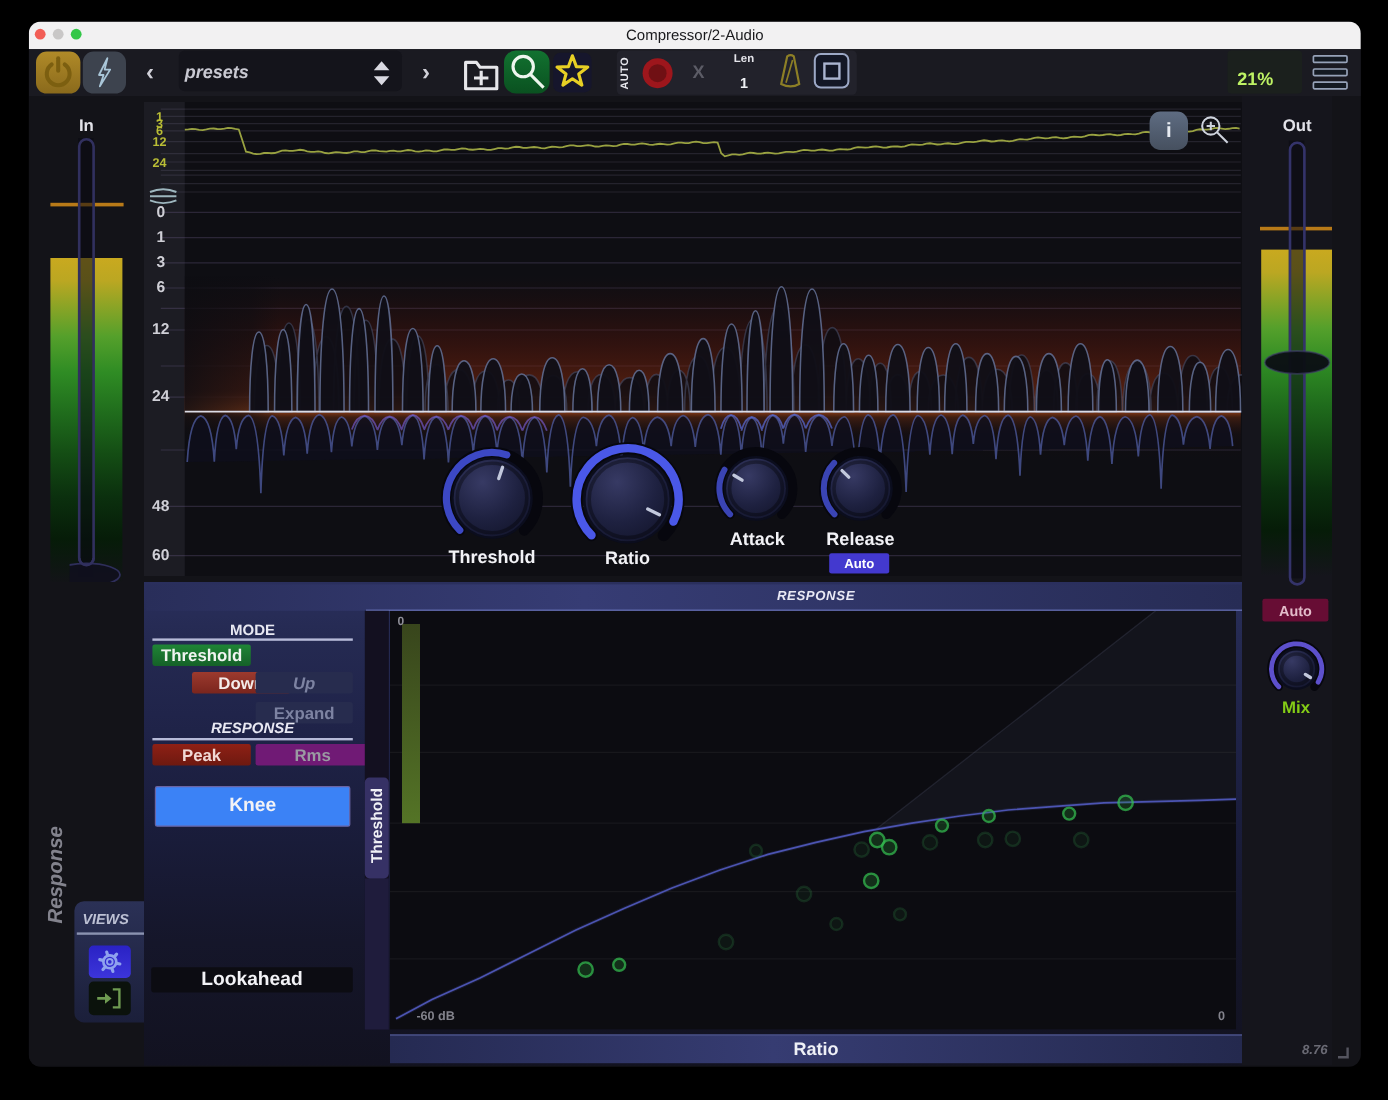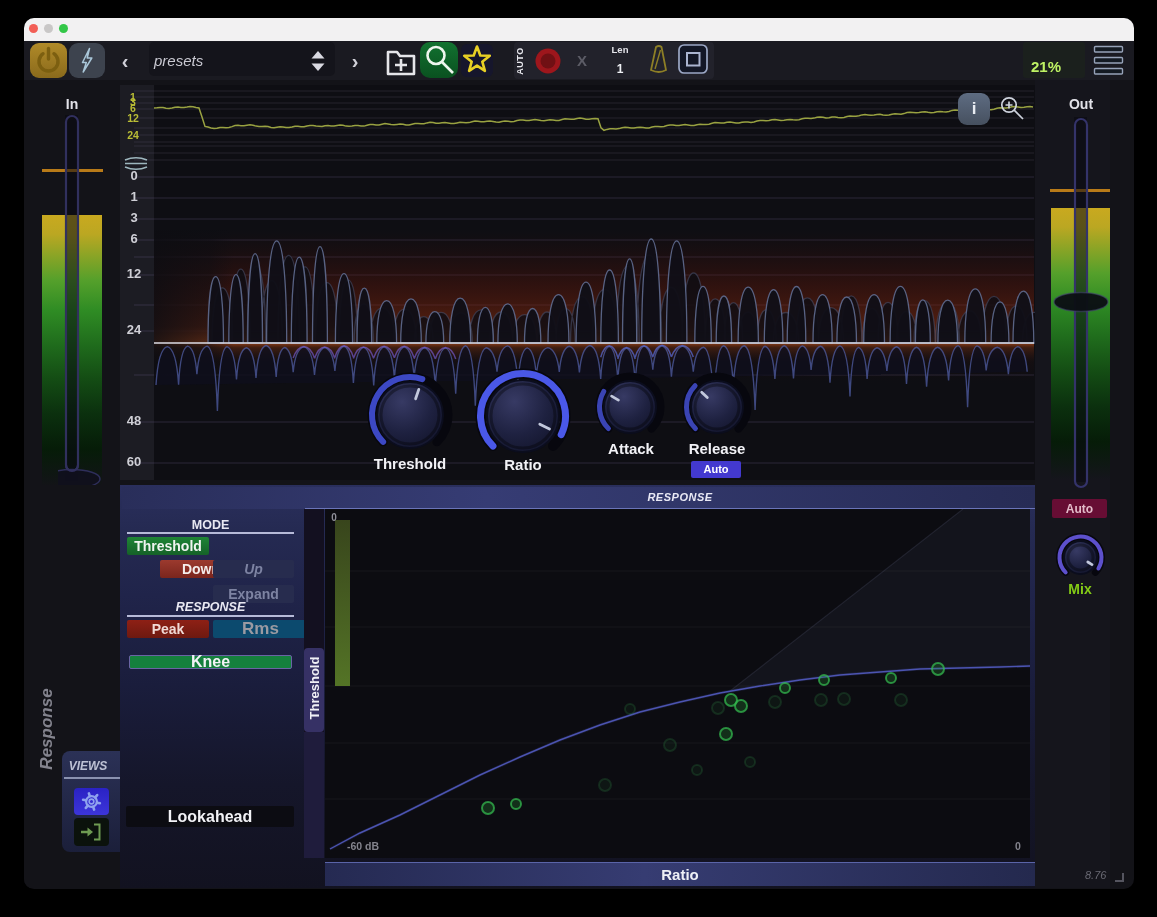--- a/index.html
+++ b/index.html
@@ -5,36 +5,37 @@
 #win{position:absolute;left:24px;top:18px;width:1110px;height:871px;border-radius:10px;background:#131318;overflow:hidden}
 .abs{position:absolute}
 .lbl{position:absolute;font-weight:bold;color:#eef0f4;text-align:center}
 .btn{position:absolute;display:flex;align-items:center;justify-content:center;font-weight:bold}
 </style></head><body>
 <div id="win">
 <div class="abs" style="left:0;top:0;width:1110px;height:23px;background:#f2f1f2"></div>
 <div class="abs" style="left:5px;top:6px;width:9px;height:9px;border-radius:50%;background:#f25e56"></div>
 <div class="abs" style="left:20px;top:6px;width:9px;height:9px;border-radius:50%;background:#c9c7c7"></div>
 <div class="abs" style="left:35px;top:6px;width:9px;height:9px;border-radius:50%;background:#33c748"></div>
+<div class="abs" style="left:0;top:4px;width:1110px;text-align:center;font-size:12.5px;color:#19191c;font-weight:normal;transform:translateY(-50%);top:11px">Compressor/2-Audio</div>
 <div class="abs" style="left:0;top:23px;width:1110px;height:39px;background:#1a1a21"></div>
 <div class="abs" style="left:6px;top:25px;width:37px;height:35px;border-radius:9px;background:linear-gradient(180deg,#b08a28,#8a6a1c)">
 <svg width="37" height="35">
         <g stroke="#7c5f10" stroke-width="3.4" fill="none" stroke-linecap="round">
 <path d="M23.95 10.72 A9.5 9.5 0 1 1 13.05 10.72"></path>
           <line x1="18.5" y1="5.5" x2="18.5" y2="16"></line>
         </g>
       </svg></div>
 <div class="abs" style="left:45px;top:25px;width:36px;height:35px;border-radius:9px;background:#3d434e">
 <svg width="36" height="35">
         <path d="M20.5 5.5 L13.5 19.5 L17.3 19.5 L14.2 29 L22.8 15 L18.2 15 Z" fill="none" stroke="#a9c6d8" stroke-width="1.5" stroke-linejoin="round"></path>
       </svg></div>
 <div class="lbl" style="left:94px;top:32px;width:14px;font-size:20px;color:#d0d0d8">‹</div>
 <div class="lbl" style="left:324px;top:32px;width:14px;font-size:20px;color:#d0d0d8">›</div>
 <div class="abs" style="left:125px;top:24px;width:186px;height:34px;border-radius:5px;background:#14141b"></div>
-<div class="abs" style="left:130px;top:34px;font-size:15px;font-weight:normal;font-style:italic;color:#c9c9d2">presets</div>
+<div class="abs" style="left:130px;top:34px;font-size:15px;font-weight:bold;font-style:italic;color:#c9c9d2">presets</div>
 <svg class="abs" style="left:284px;top:32px" width="20" height="22">
       <path d="M10 1 L16.5 8.5 L3.5 8.5 Z" fill="#d9d9e1"></path>
       <path d="M10 21 L16.5 13.5 L3.5 13.5 Z" fill="#d9d9e1"></path>
     </svg>
 <svg class="abs" style="left:361px;top:27px" width="32" height="32">
 <path d="M3 7 L12 7 L15 11 L29 11 L29 29 L3 29 Z" fill="none" stroke="#e6e6ea" stroke-width="2.6" stroke-linejoin="round"></path>
 <line x1="16" y1="14" x2="16" y2="26" stroke="#e6e6ea" stroke-width="2.6"></line>
 <line x1="10" y1="20" x2="22" y2="20" stroke="#e6e6ea" stroke-width="2.6"></line>
     </svg>
 <div class="abs" style="left:396px;top:24px;width:38px;height:36px;border-radius:10px;background:linear-gradient(180deg,#127230,#0a5120)">
@@ -232,21 +233,21 @@
           <stop offset="1" stop-color="#111328"></stop>
 </radialGradient>
         <path d="M11.65 41.35 A21 21 0 1 1 41.35 41.35" fill="none" stroke="#07070e" stroke-width="7" stroke-linecap="round"></path>
         <path d="M11.65 41.35 A21 21 0 1 1 44.41 37.47" fill="none" stroke="#5d50cc" stroke-width="4" stroke-linecap="round"></path>
         <circle cx="26.5" cy="26.5" r="16.5" fill="url(#kf26)" stroke="#0b0d1d" stroke-width="2"></circle>
         <circle cx="26.5" cy="26.5" r="12.5" fill="none" stroke="rgba(0,0,0,0.35)" stroke-width="3"></circle>
         <line x1="33.8" y1="31.0" x2="38.0" y2="33.6" stroke="#c2c8dc" stroke-width="2.8" stroke-linecap="round"></line>
       </g>
     </svg>
 <div class="lbl" style="left:1036px;top:563px;width:40px;font-size:14px;color:#84cc16">Mix</div>
-<div class="abs" style="left:1061px;top:851px;font-size:11px;font-style:italic;font-weight:normal;color:#6a6a74">8.76</div>
+<div class="abs" style="left:1061px;top:851px;font-size:11px;font-style:italic;font-weight:bold;color:#6a6a74">8.76</div>
 <svg class="abs" style="left:1089px;top:851px" width="14" height="14">
       <path d="M2 12 L10 12 L10 4" fill="none" stroke="#55555f" stroke-width="2"></path>
     </svg>
 <div class="abs" style="left:96px;top:467px;width:915px;height:403px;background:linear-gradient(180deg,#2a2f5d 0,#252a52 45px,#20244a 110px,#1a1d3c 200px,#15162a 300px,#121220 403px)"></div>
 <div class="abs" style="left:0;top:467px;width:96px;height:403px;background:#131318"></div>
 <div class="abs" style="left:23px;top:711px;font-size:17px;font-weight:bold;font-style:italic;color:#83838d;transform:translate(-50%,-50%) rotate(-90deg);white-space:nowrap">Response</div>
 <div class="abs" style="left:38px;top:733px;width:58px;height:101px;background:linear-gradient(180deg,#2b3156,#1b1f3a);border-radius:8px 0 0 8px"></div>
 <div class="lbl" style="left:38px;top:741px;width:52px;font-size:12px;font-style:italic;color:#bdc1d4">VIEWS</div>
 <div class="abs" style="left:40px;top:759px;width:56px;height:1.5px;background:#8a92b0"></div>
 <div class="abs" style="left:50px;top:770px;width:35px;height:27px;border-radius:4px;background:linear-gradient(180deg,#2a22c4,#3c35da)"></div>
@@ -271,22 +272,22 @@
 <div class="lbl" style="left:301px;top:473px;width:710px;font-size:11px;font-style:italic;letter-spacing:0.5px;color:#e9e9f5">RESPONSE</div>
 <div class="lbl" style="left:103px;top:500px;width:167px;font-size:12.5px;color:#e8e8f2">MODE</div>
 <div class="abs" style="left:103px;top:514px;width:167px;height:1.5px;background:#b6bad8"></div>
 <div class="btn" style="left:103px;top:519px;width:82px;height:18px;background:linear-gradient(180deg,#1f8536,#156128);color:#f0f4f0;font-size:14px;border-radius:2px;">Threshold</div>
 <div class="btn" style="left:189px;top:519px;width:81px;height:18px;background:#272c4e;color:#7d83a2;font-size:14px;border-radius:2px;margin-top:48px;">Expand</div>
 <div class="btn" style="left:103px;top:542px;width:82px;height:18px;background:linear-gradient(180deg,#9c3a2e,#7a251d);color:#f4eceA;font-size:14px;border-radius:2px;margin-left:33px;">Down</div>
 <div class="btn" style="left:189px;top:542px;width:81px;height:18px;background:#272c4e;color:#7d83a2;font-size:14px;border-radius:2px;font-style:italic;">Up</div>
 <div class="lbl" style="left:103px;top:582px;width:167px;font-size:12.5px;font-style:italic;color:#e8e8f2">RESPONSE</div>
 <div class="abs" style="left:103px;top:597px;width:167px;height:1.5px;background:#b6bad8"></div>
 <div class="btn" style="left:103px;top:602px;width:82px;height:18px;background:linear-gradient(180deg,#8e2015,#6e1910);color:#f0d9d5;font-size:14px;border-radius:2px;">Peak</div>
-<div class="btn" style="left:189px;top:602px;width:95px;height:18px;background:#0c4a6e;color:#9a9aa2;font-size:17px;border-radius:2px;">Rms</div>
-<div class="btn" style="left:105px;top:637px;width:163px;height:14px;background:#15803d;color:#f2f2f6;font-size:16px;border-radius:2px;border:1.5px solid #6a64a4">Knee</div>
+<div class="btn" style="left:189px;top:602px;width:95px;height:18px;background:#701a75;color:#9a9aa2;font-size:14px;border-radius:2px;">Rms</div>
+<div class="btn" style="left:105px;top:637px;width:163px;height:34px;background:#3b82f6;color:#f2f2f6;font-size:16px;border-radius:2px;border:1.5px solid #6a64a4">Knee</div>
 <div class="btn" style="left:102px;top:788px;width:168px;height:21px;background:#0c0c12;color:#f2f2f6;font-size:16px;border-radius:2px;">Lookahead</div>
 <div class="abs" style="left:280px;top:491px;width:20px;height:349px;background:#131020"></div>
 <div class="abs" style="left:280px;top:714px;width:20px;height:126px;background:#1f1c3c"></div>
 <div class="abs" style="left:280px;top:630px;width:20px;height:84px;background:#363165;border-radius:4px"></div>
 <div class="abs" style="left:290px;top:670px;font-size:13px;font-weight:bold;color:#f0f0f6;transform:translate(-50%,-50%) rotate(-90deg);white-space:nowrap">Threshold</div>
 <svg width="705" height="349" viewBox="0 0 705 349" style="position:absolute;left:301px;top:491px">
 <rect width="705" height="349" fill="#0c0c11"></rect>
 <line x1="0" y1="62" x2="705" y2="62" stroke="rgba(160,160,172,0.08)" stroke-width="1"></line>
 <line x1="0" y1="118" x2="705" y2="118" stroke="rgba(160,160,172,0.08)" stroke-width="1"></line>
 <line x1="0" y1="177" x2="705" y2="177" stroke="rgba(160,160,172,0.08)" stroke-width="1"></line>

